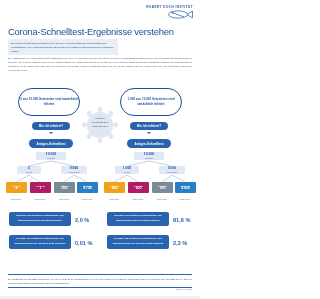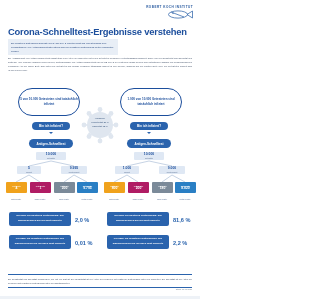--- a/index.html
+++ b/index.html
@@ -13,21 +13,21 @@
   .page{position:relative;width:200px;height:299px;background:#fff;box-sizing:border-box;}
 
   
   .logo{position:absolute;top:5px;right:7px;text-align:right;}
   .logo-text{font-size:3.1px;letter-spacing:.45px;color:#2b5ca0;font-weight:700;white-space:nowrap;}
   .logo-mark{margin-top:1px;display:flex;justify-content:flex-end;}
 
   
   .title{
     position:absolute;top:26px;left:8px;
-    font-size:9.4px;font-weight:700;color:#1c4e9c;letter-spacing:-.2px;
+    font-size:9.4px;font-weight:400;color:#1c4e9c;letter-spacing:-.2px;
     white-space:nowrap;
   }
 
   
   .subtitle-band{
     position:absolute;top:39px;left:8px;width:110px;
     background:#e8eef6;padding:2px 3px;box-sizing:border-box;border-radius:.5px;
   }
   .subtitle-band p{margin:0;font-size:2.3px;line-height:1.75;color:#23457e;}
 

